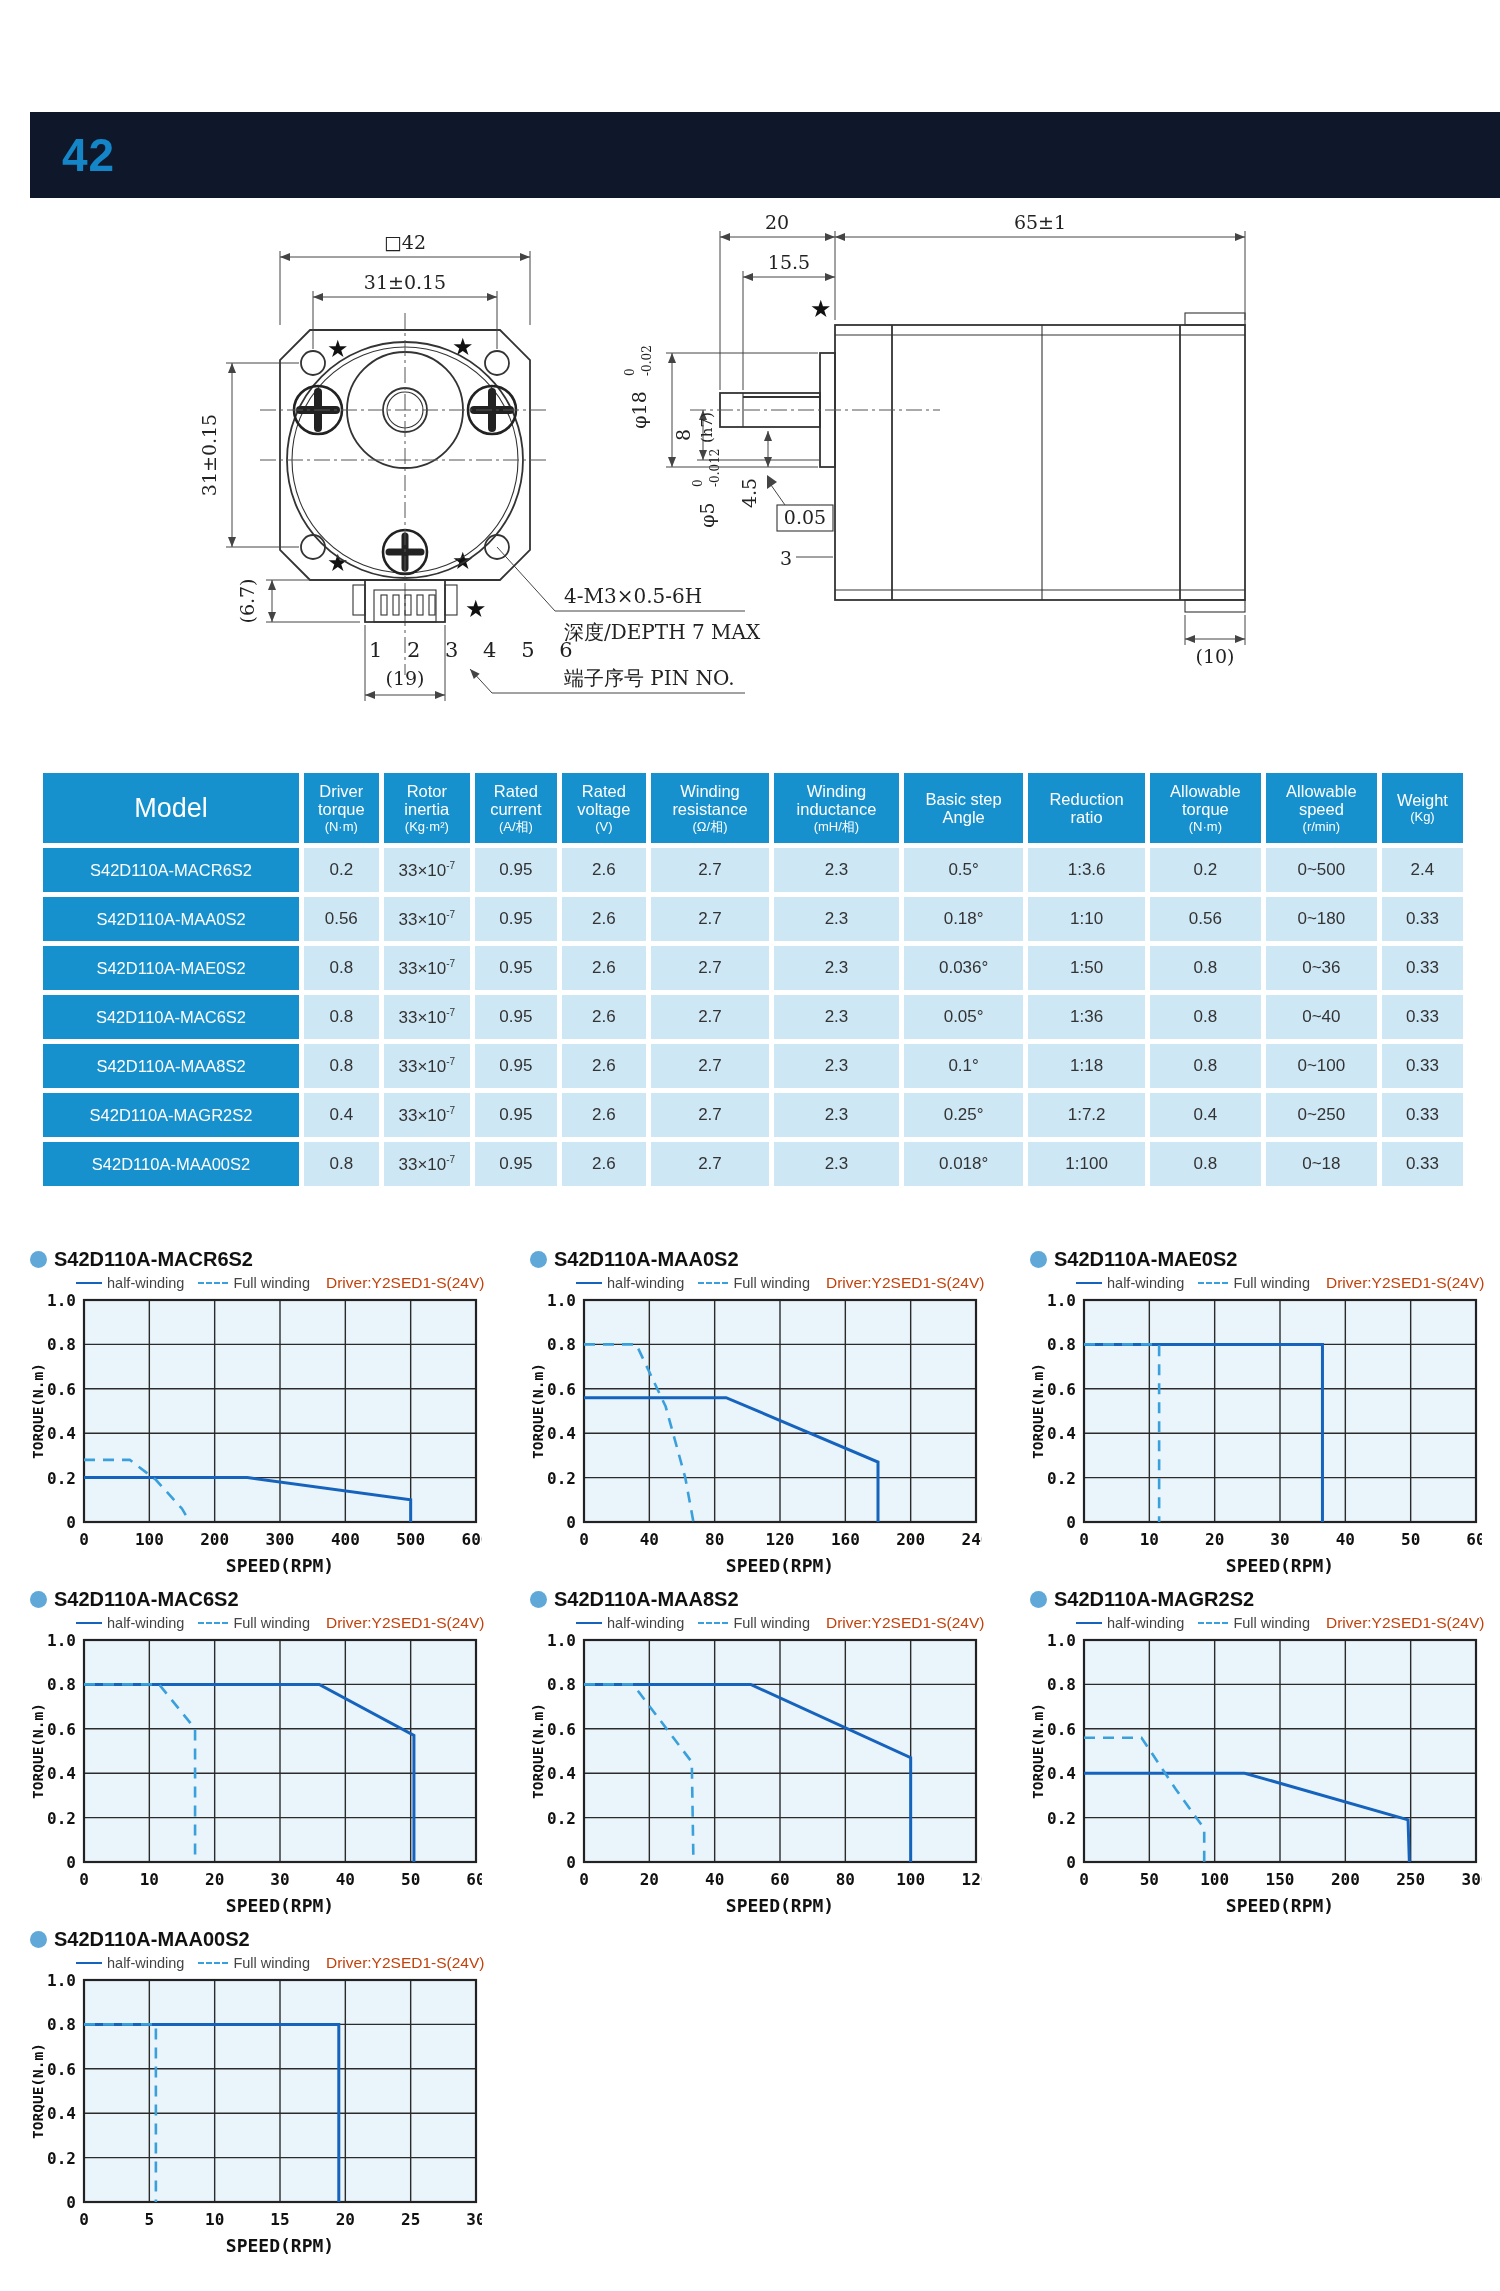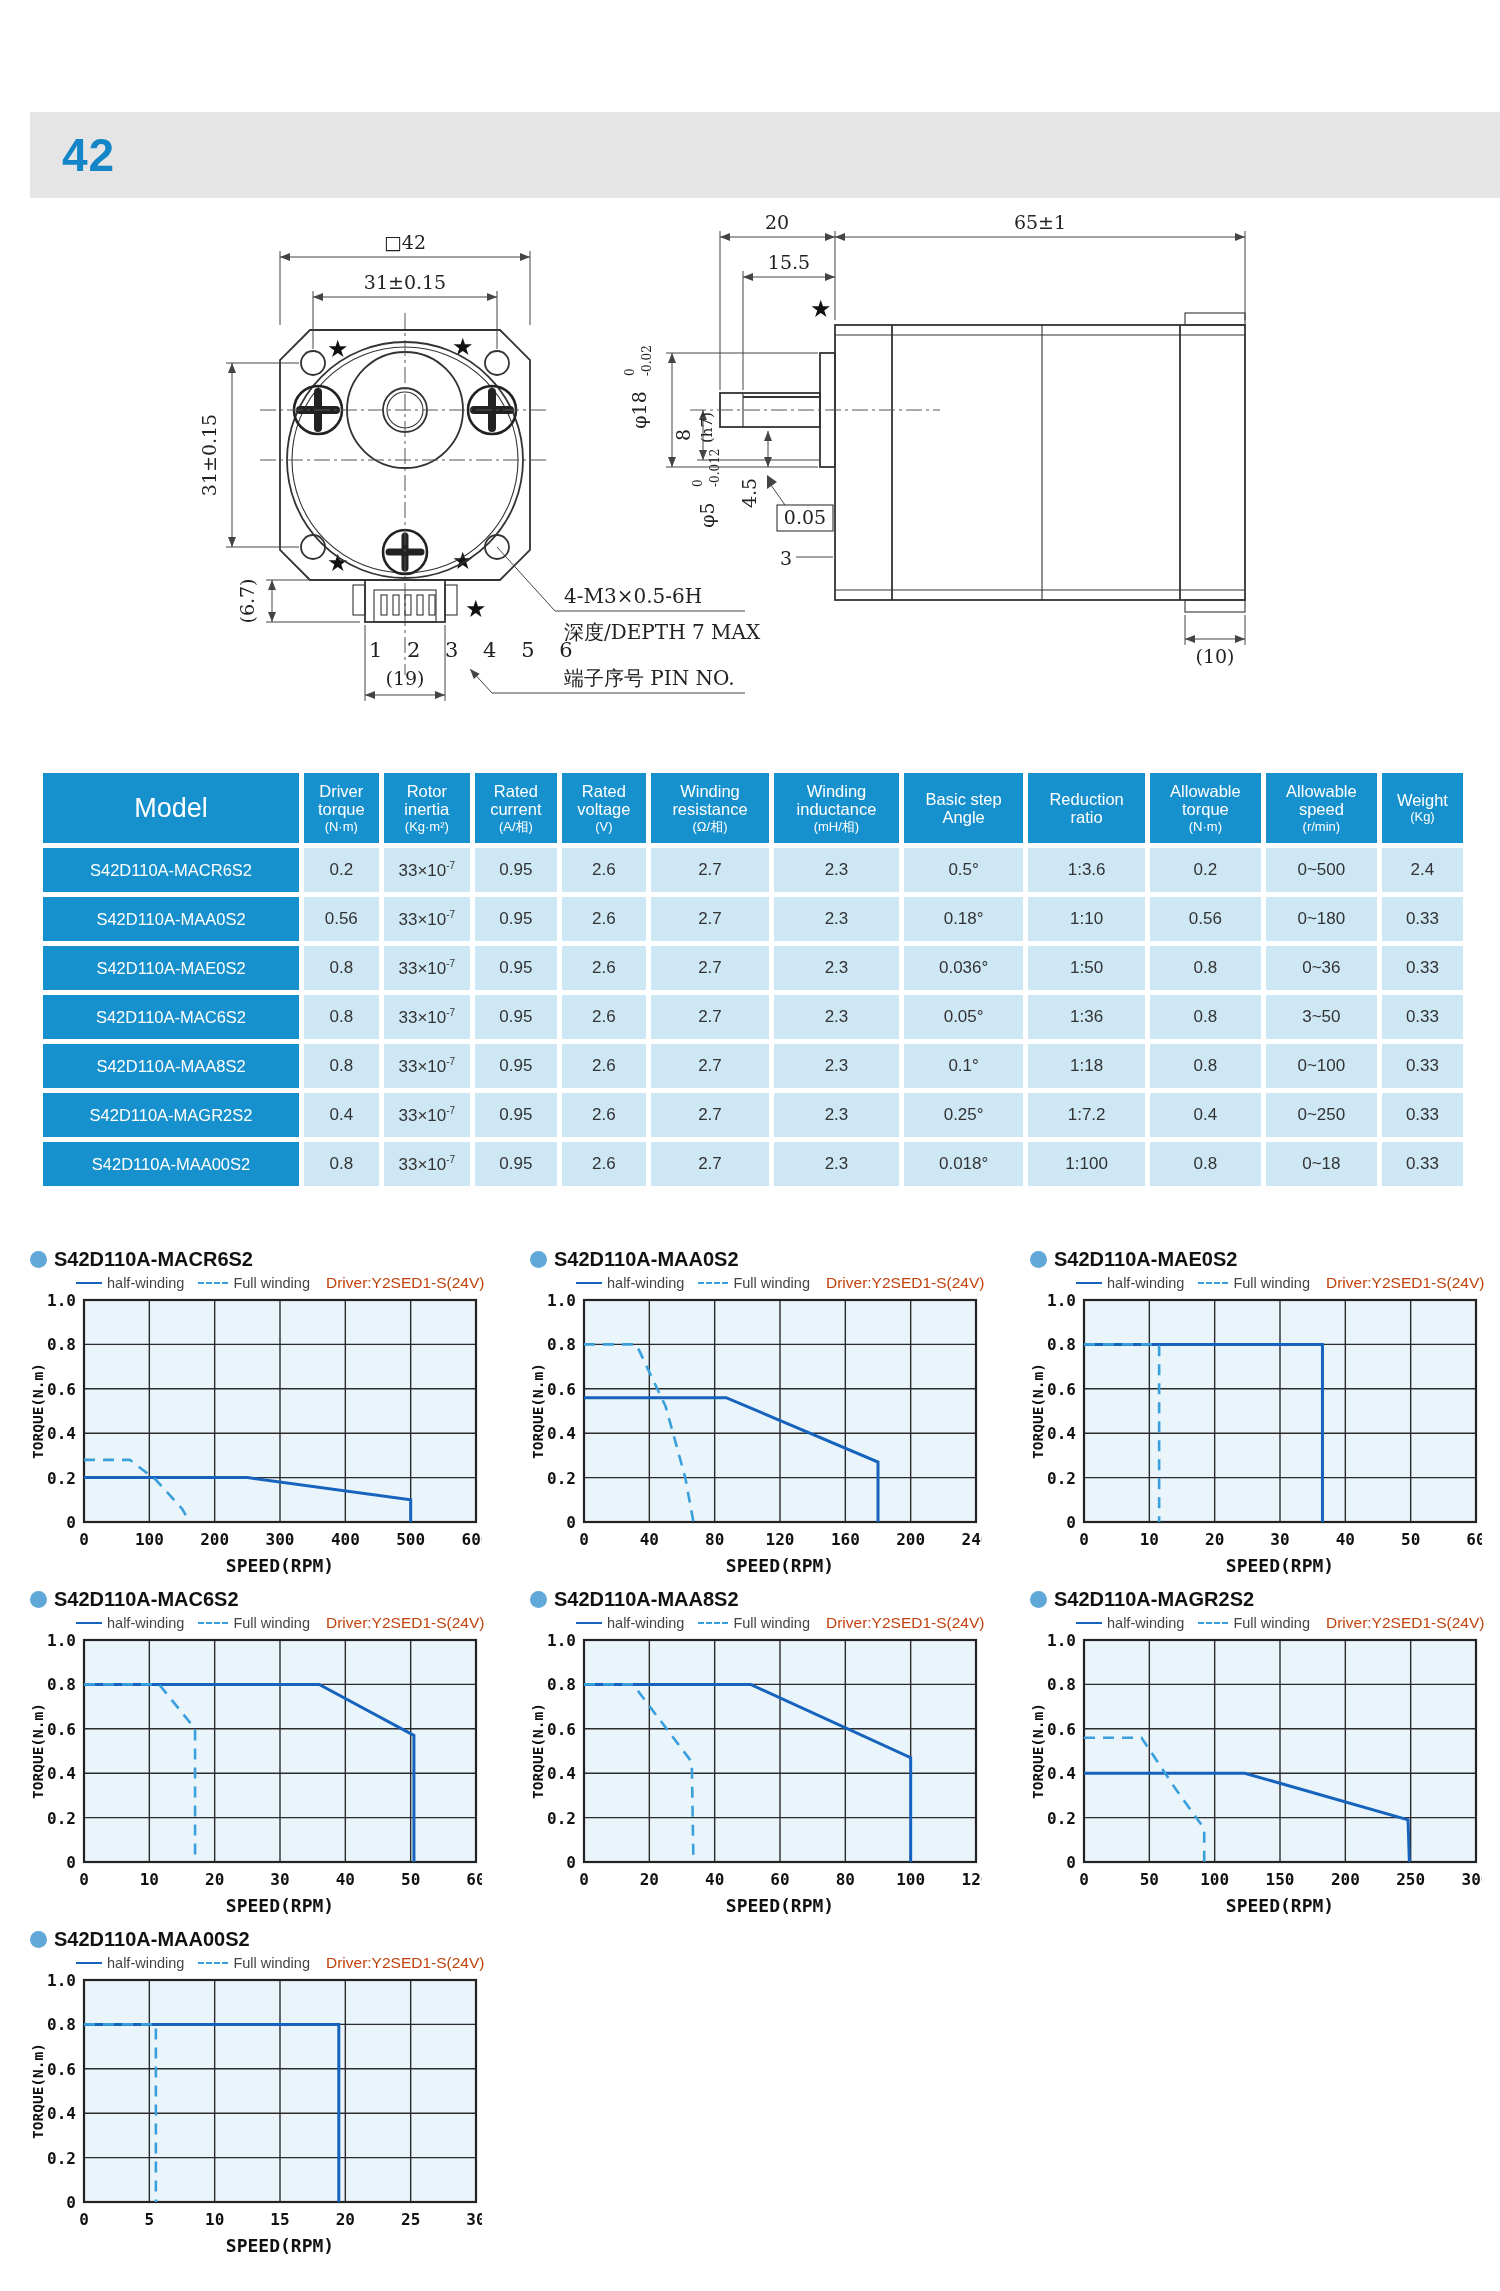--- a/index.html
+++ b/index.html
@@ -4,21 +4,21 @@
 <style>
   * { margin:0; padding:0; box-sizing:border-box; }
   html,body { background:#ffffff; }
   body {
     position:relative; width:1500px; height:2291px;
     font-family:"Liberation Sans", sans-serif; overflow:hidden;
   }
   
   .header-band {
     position:absolute; left:30px; right:0; top:112px; height:86px;
-    background:#e5e5e5; display:flex; align-items:center;
+    background:#0f172a; display:flex; align-items:center;
   }
   .page-num {
     margin-left:32px; font-size:46px; font-weight:bold; color:#1486c8;
     font-family:"Liberation Sans", sans-serif; letter-spacing:1px;
   }
   
   .drawing-wrap { position:absolute; left:40px; top:205px; width:1420px; height:560px; }
   .dl   { stroke:#333; fill:none; stroke-width:1.8; }
   .dlt  { stroke:#333; fill:none; stroke-width:1.1; }
   .bold { stroke:#222; fill:none; stroke-width:2.6; }
@@ -348,21 +348,21 @@
         <td class="model-cell">S42D110A-MAC6S2</td>
         <td class="data-cell">0.8</td>
         <td class="data-cell">33×10<sup>-7</sup></td>
         <td class="data-cell">0.95</td>
         <td class="data-cell">2.6</td>
         <td class="data-cell">2.7</td>
         <td class="data-cell">2.3</td>
         <td class="data-cell">0.05°</td>
         <td class="data-cell">1:36</td>
         <td class="data-cell">0.8</td>
-        <td class="data-cell">3~50</td>
+        <td class="data-cell">0~40</td>
         <td class="data-cell">0.33</td>
       </tr>
       <tr>
         <td class="model-cell">S42D110A-MAA8S2</td>
         <td class="data-cell">0.8</td>
         <td class="data-cell">33×10<sup>-7</sup></td>
         <td class="data-cell">0.95</td>
         <td class="data-cell">2.6</td>
         <td class="data-cell">2.7</td>
         <td class="data-cell">2.3</td>

